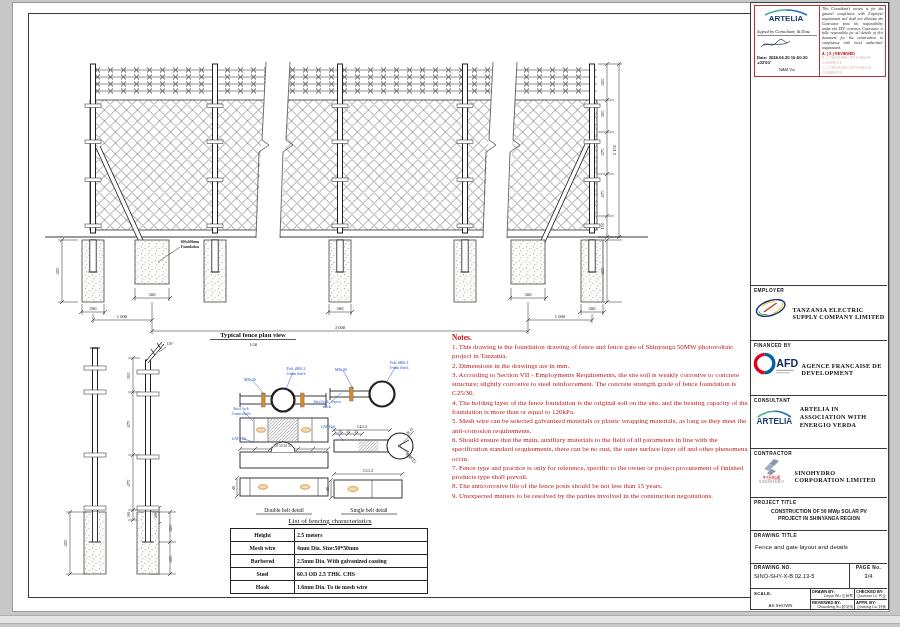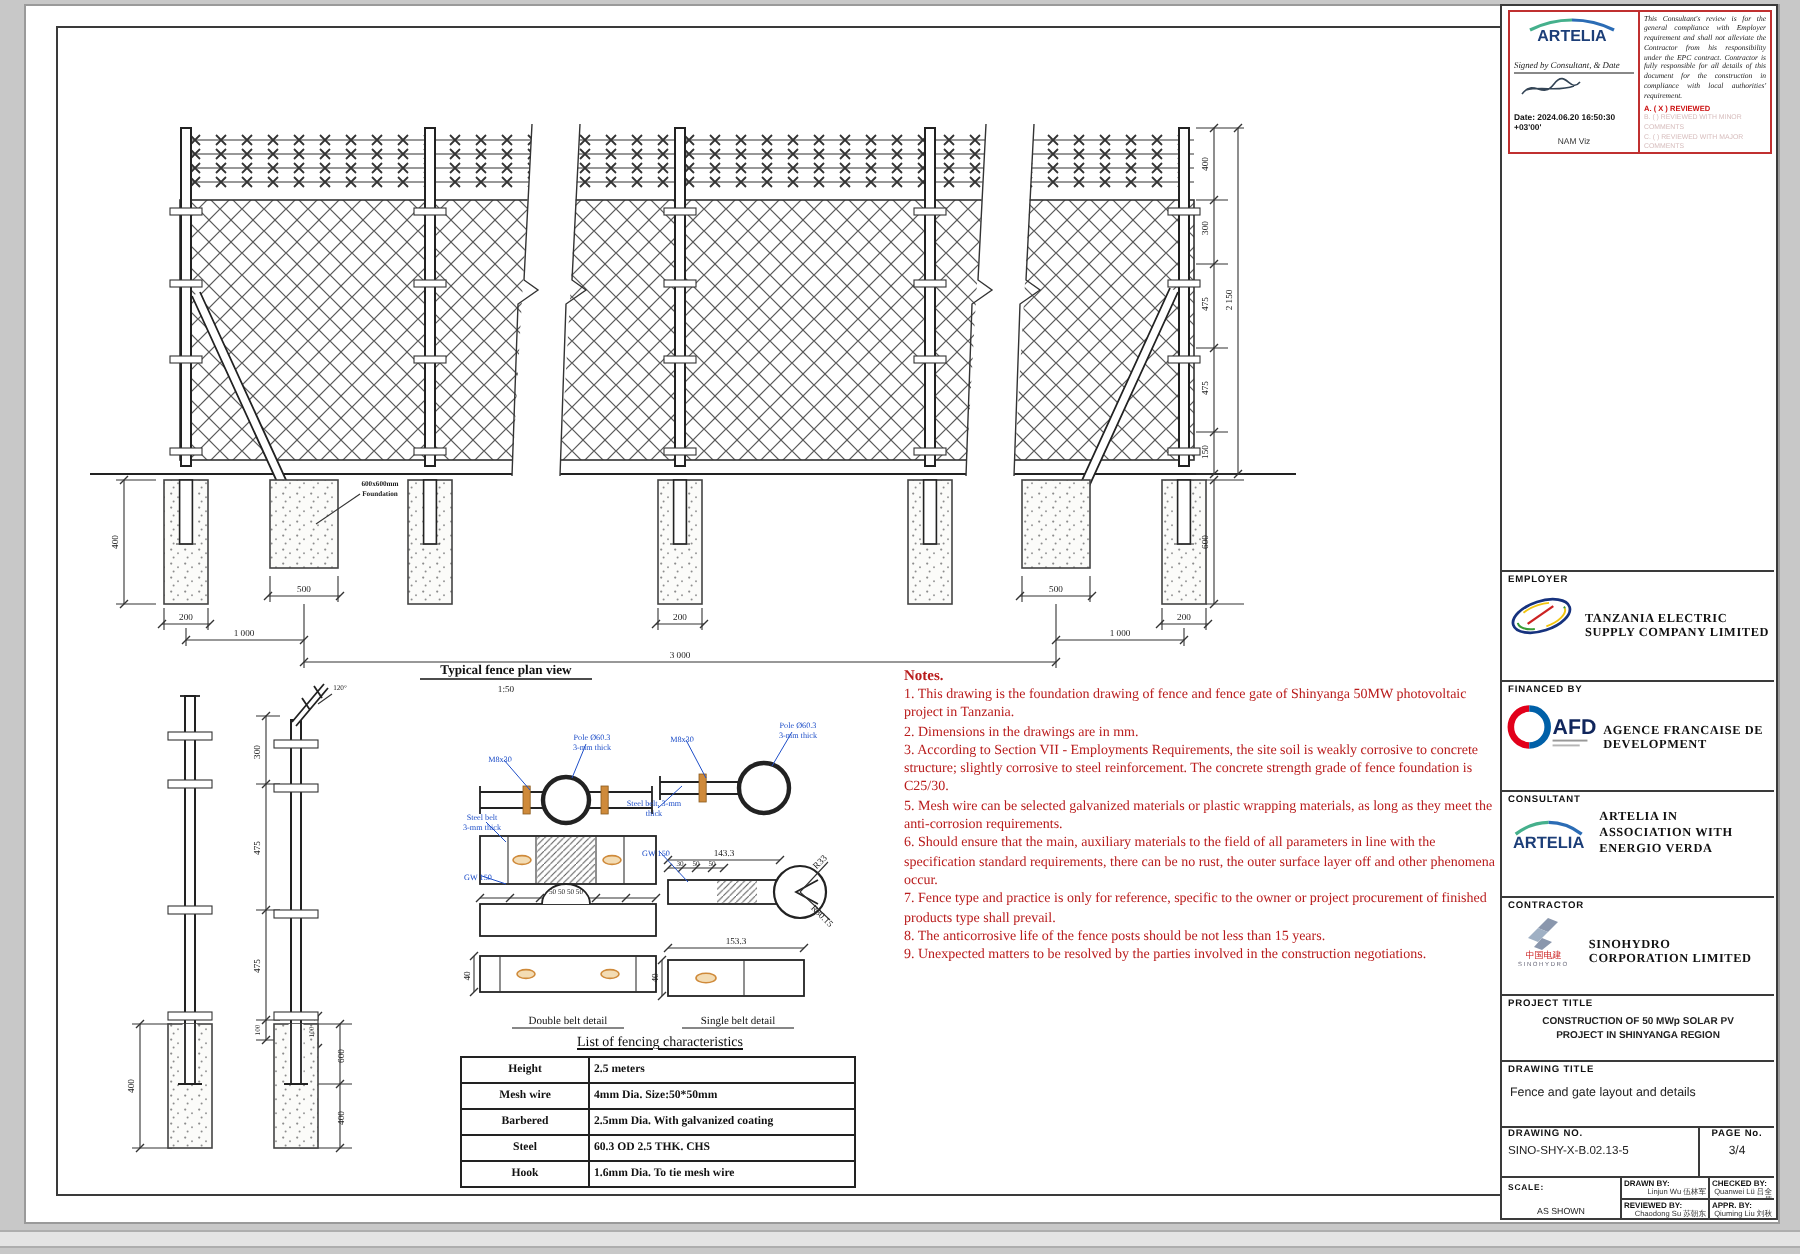--- a/index.html
+++ b/index.html
@@ -315,20 +315,21 @@
         <text x="328" y="428" class="dim blue" text-anchor="end">GW 150</text>
       </g>
   </svg>
 
   <div class="notes">
     <div class="notes-title">Notes.</div>
     <div id="notes-list">
         <div class="note">1.  This drawing is the foundation drawing of fence and fence gate of Shinyanga 50MW photovoltaic project in Tanzania.</div>
         <div class="note">2.  Dimensions in the drawings are in mm.</div>
         <div class="note">3.  According to Section VII - Employments Requirements, the site soil is weakly corrosive to concrete structure; slightly corrosive to steel reinforcement. The concrete strength grade of fence foundation is C25/30.</div>
+        <div class="note">4.  The holding layer of the fence foundation is the original soil on the site, and the bearing capacity of the foundation is more than or equal to 120kPa.</div>
         <div class="note">5.  Mesh wire can be selected galvanized materials or  plastic wrapping materials, as long as they meet the anti-corrosion requirements.</div>
         <div class="note">6.  Should ensure that the main, auxiliary materials to the field of all parameters in line with the specification standard requirements, there can be no rust, the outer surface layer off and other phenomena occur.</div>
         <div class="note">7.  Fence type and practice is only for reference, specific to the owner or project procurement of finished products type shall prevail.</div>
         <div class="note">8.  The anticorrosive life of the fence posts should be not less than 15 years.</div>
         <div class="note">9.  Unexpected matters to be resolved by the parties involved in the construction negotiations.</div>
       </div>
   </div>
 
   <div class="ftable-wrap">
     <div class="ftable-title">List of fencing characteristics</div>

